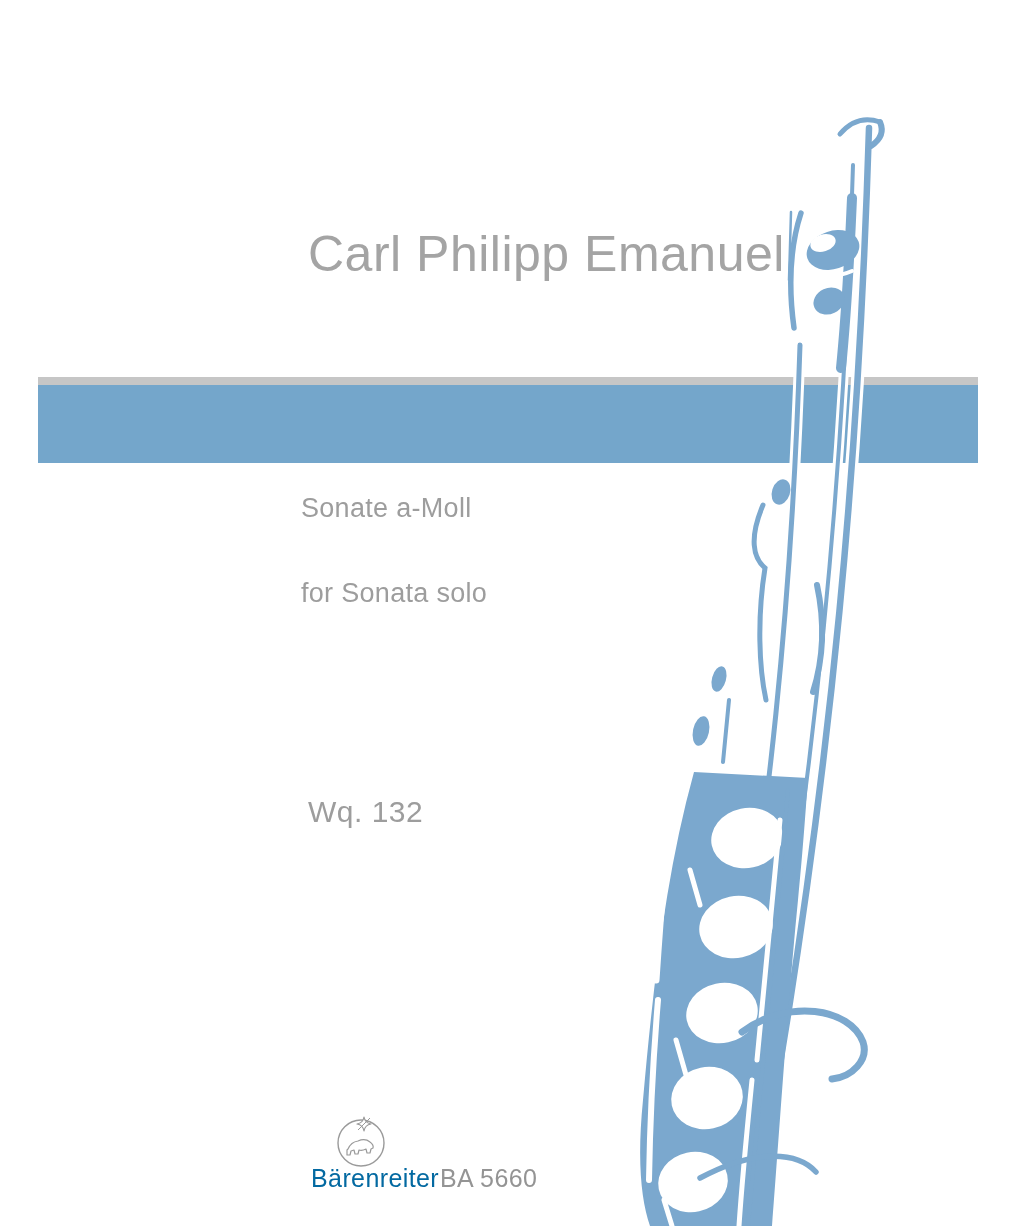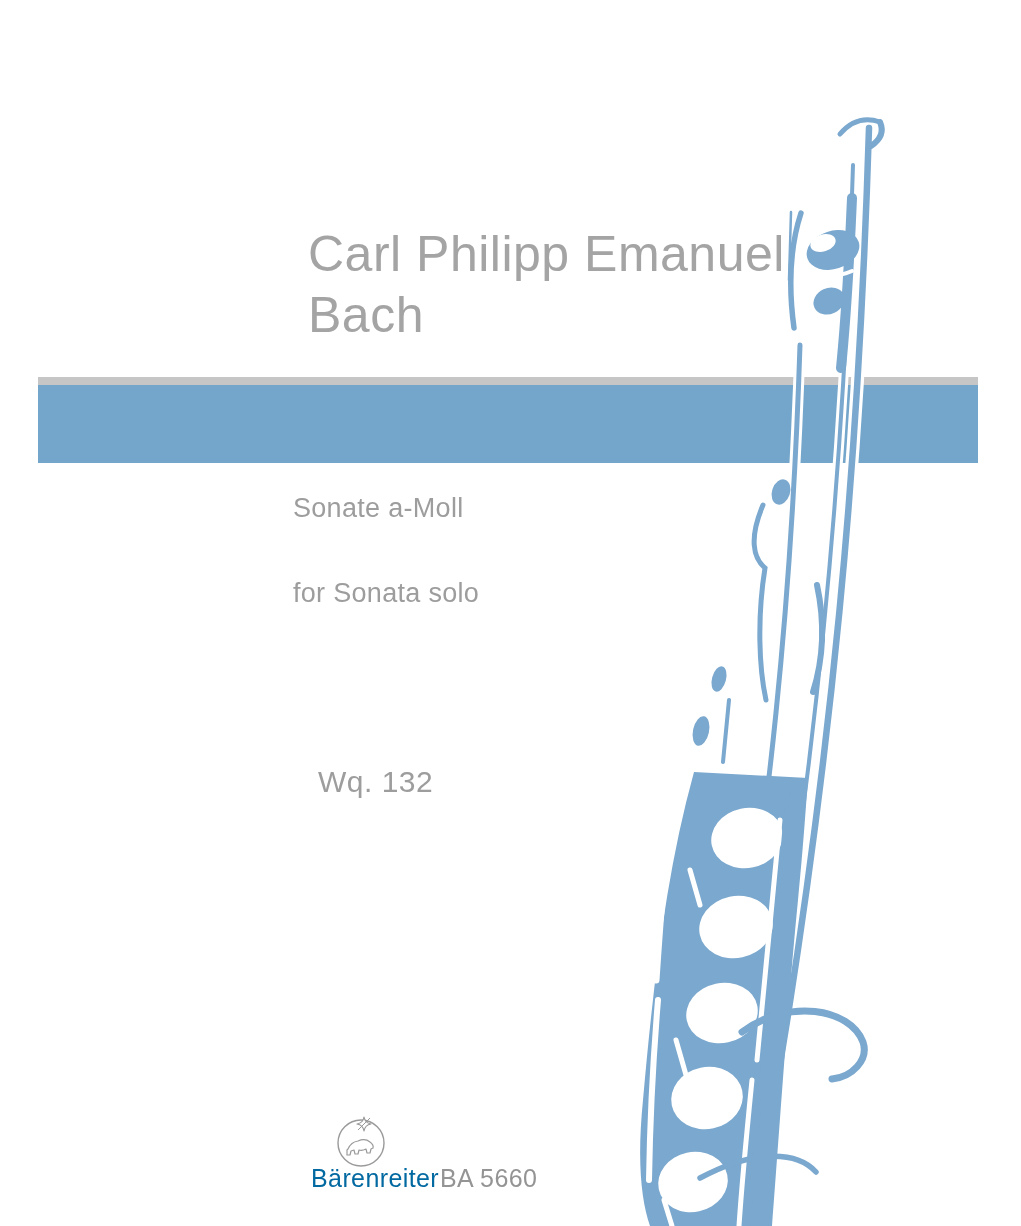--- a/index.html
+++ b/index.html
@@ -35,36 +35,35 @@
     background: #c6c6c6;
   }
   .band-blue {
     position: absolute;
     left: 38px; top: 385px;
     width: 940px; height: 78px;
     background: #74a6cb;
   }
   .title-block {
     position: absolute;
-    left: 293px; top: 490px;
+    left: 301px; top: 490px;
     font-size: 27px;
     line-height: 37px;
     font-weight: 300;
     letter-spacing: 0.3px;
     color: #9d9d9d;
   }
   .title-block p { margin-bottom: 11px; }
   .work-number {
     position: absolute;
-    left: 308px; top: 765px;
+    left: 308px; top: 795px;
     font-size: 30px;
     font-weight: 300;
     letter-spacing: 0.5px;
     color: #9d9d9d;
-    margin-left: 10px;
   }
   .publisher-logo {
     position: absolute;
     left: 335px; top: 1112px;
   }
   .publisher-name {
     position: absolute;
     left: 311px; top: 1164px;
     font-size: 25px;
     font-weight: 300;
@@ -142,21 +141,20 @@
 
     <g fill="none" stroke="#7BA8CE" stroke-linecap="round">
       <path d="M788 790 C775 940 760 1090 748 1226" stroke-width="4"></path>
       <path d="M742 1032 C788 998 850 1008 863 1042 C869 1060 852 1077 832 1079" stroke-width="7"></path>
       <path d="M700 1178 C756 1148 798 1152 816 1172" stroke-width="5.5"></path>
     </g>
   </svg>
 
   <div class="composer">
     <div>Carl Philipp Emanuel</div>
-    <div>Bach</div>
   </div>
 
   <div class="title-block">
     <p>
       <span>Sonate a-Moll</span><br>
     </p>
     <p>
       <br>
       <span>for Sonata solo</span>
     </p>

